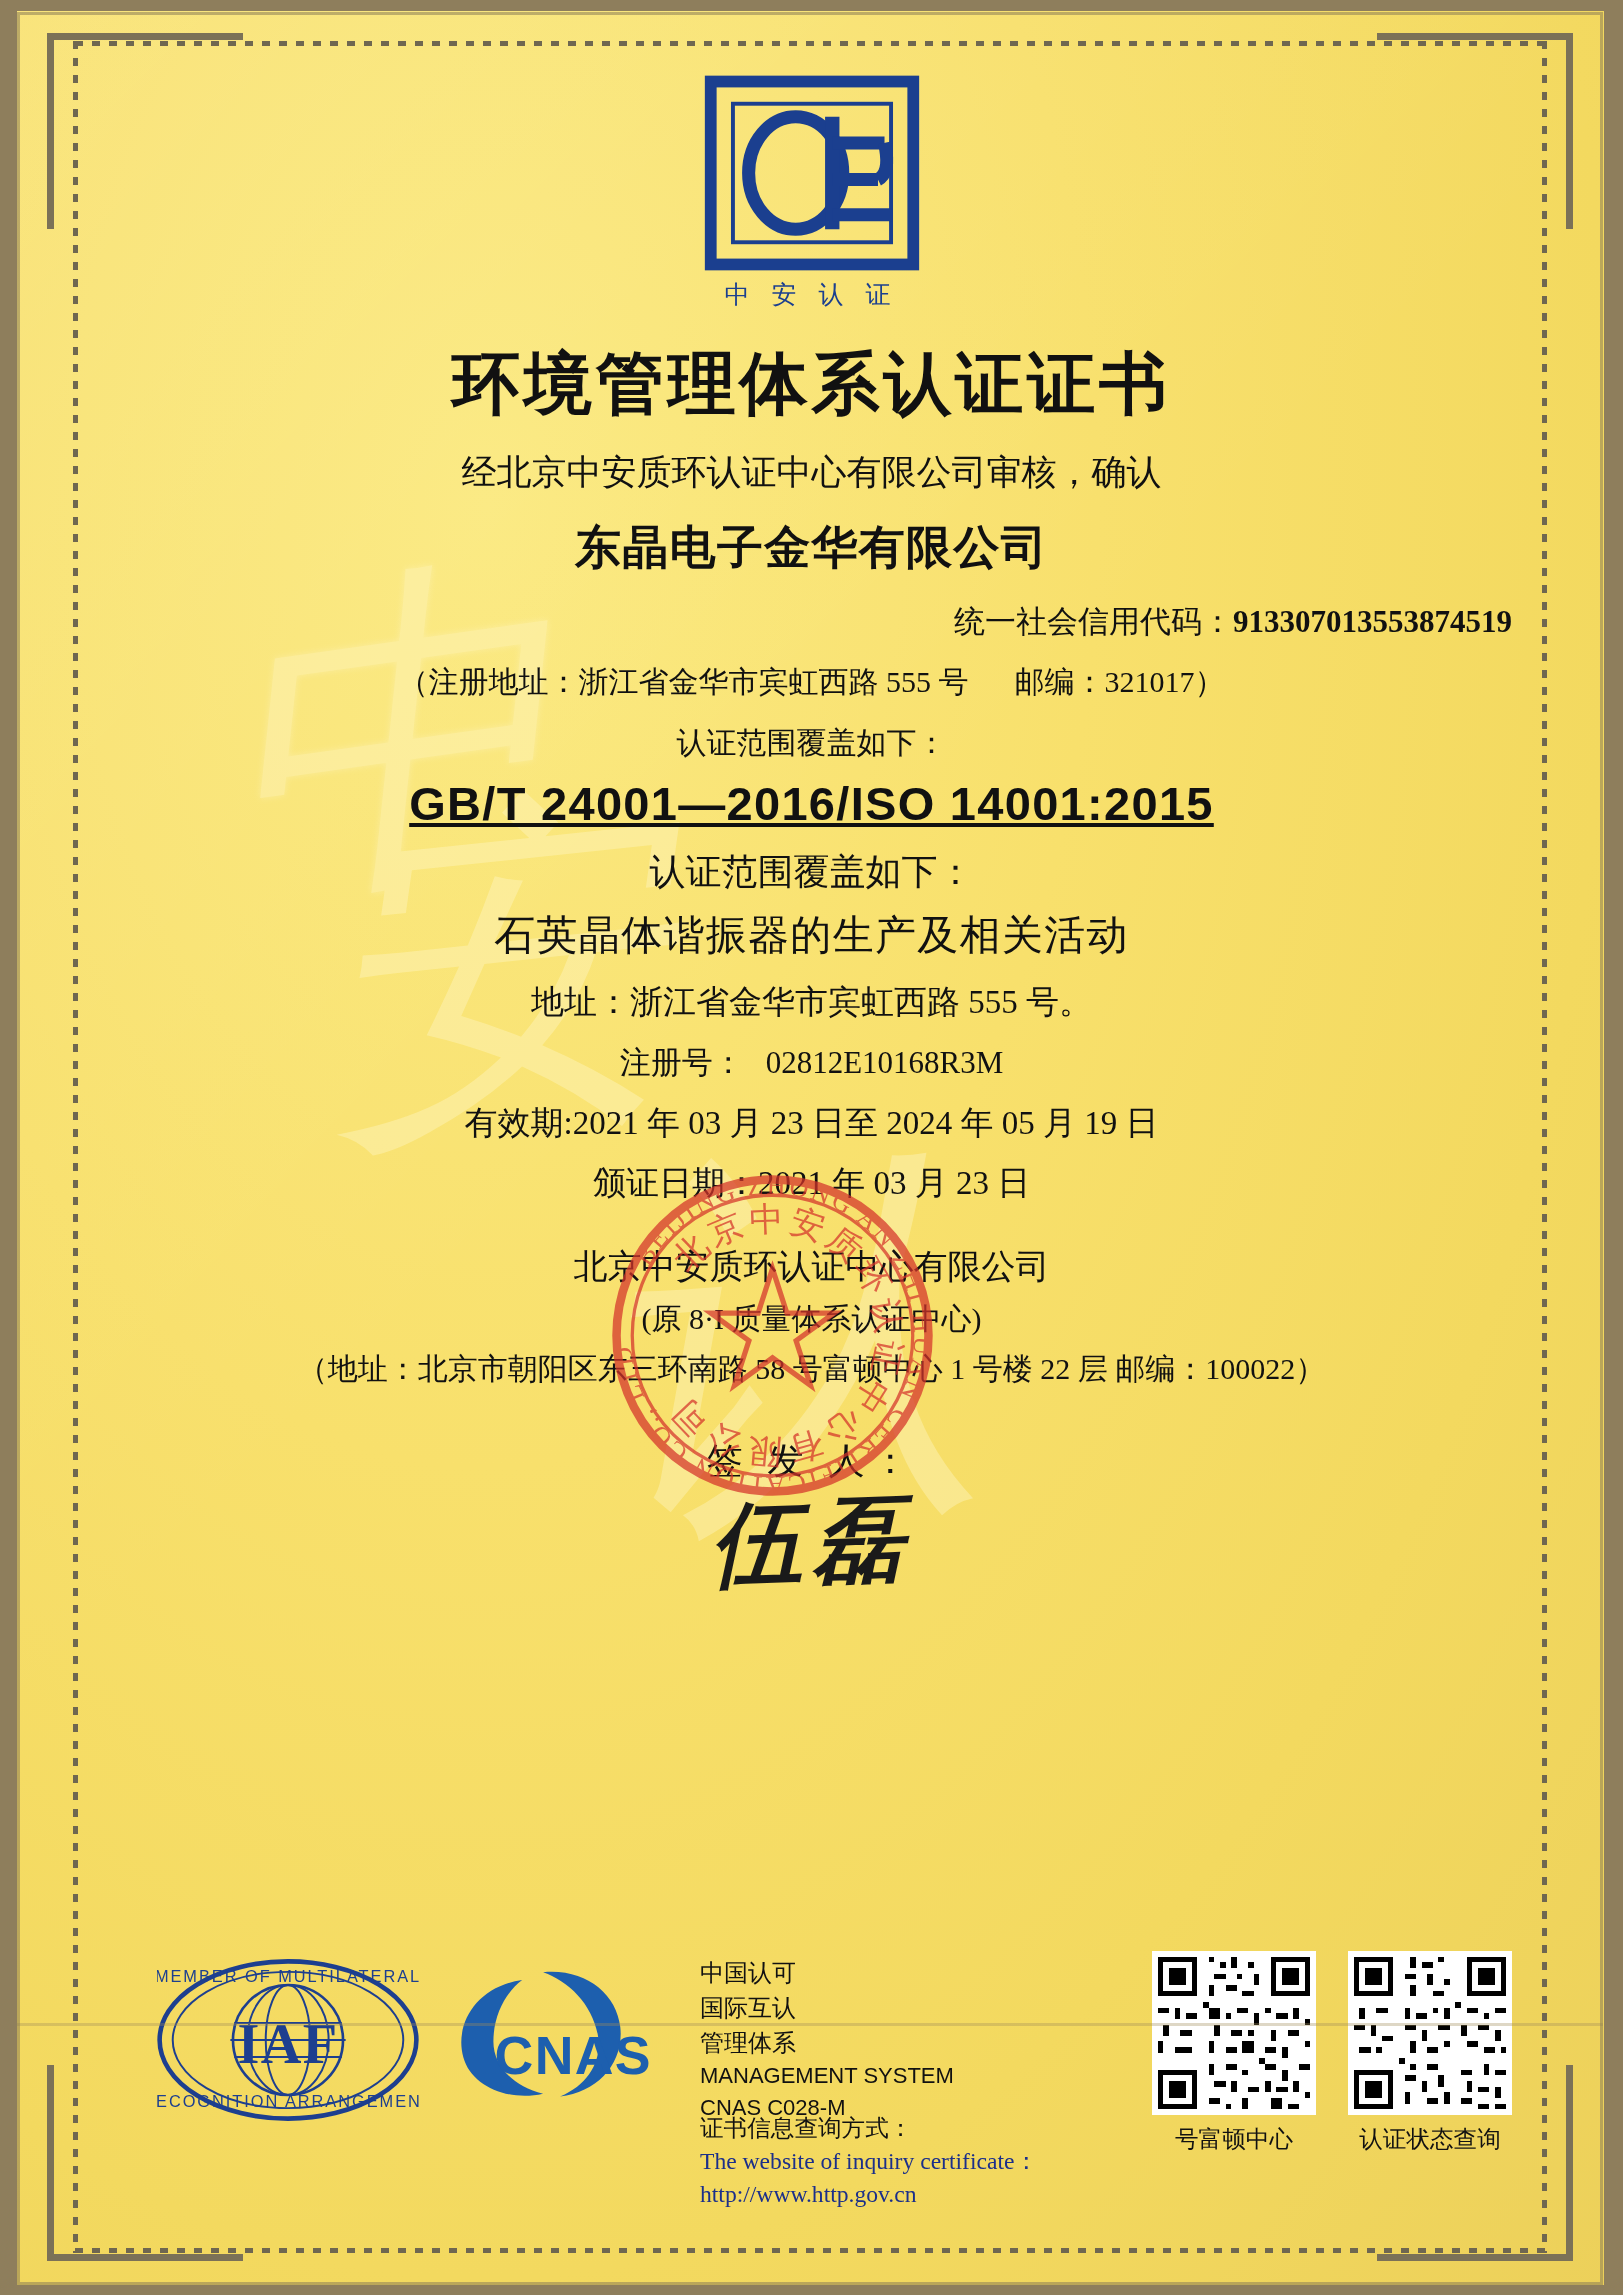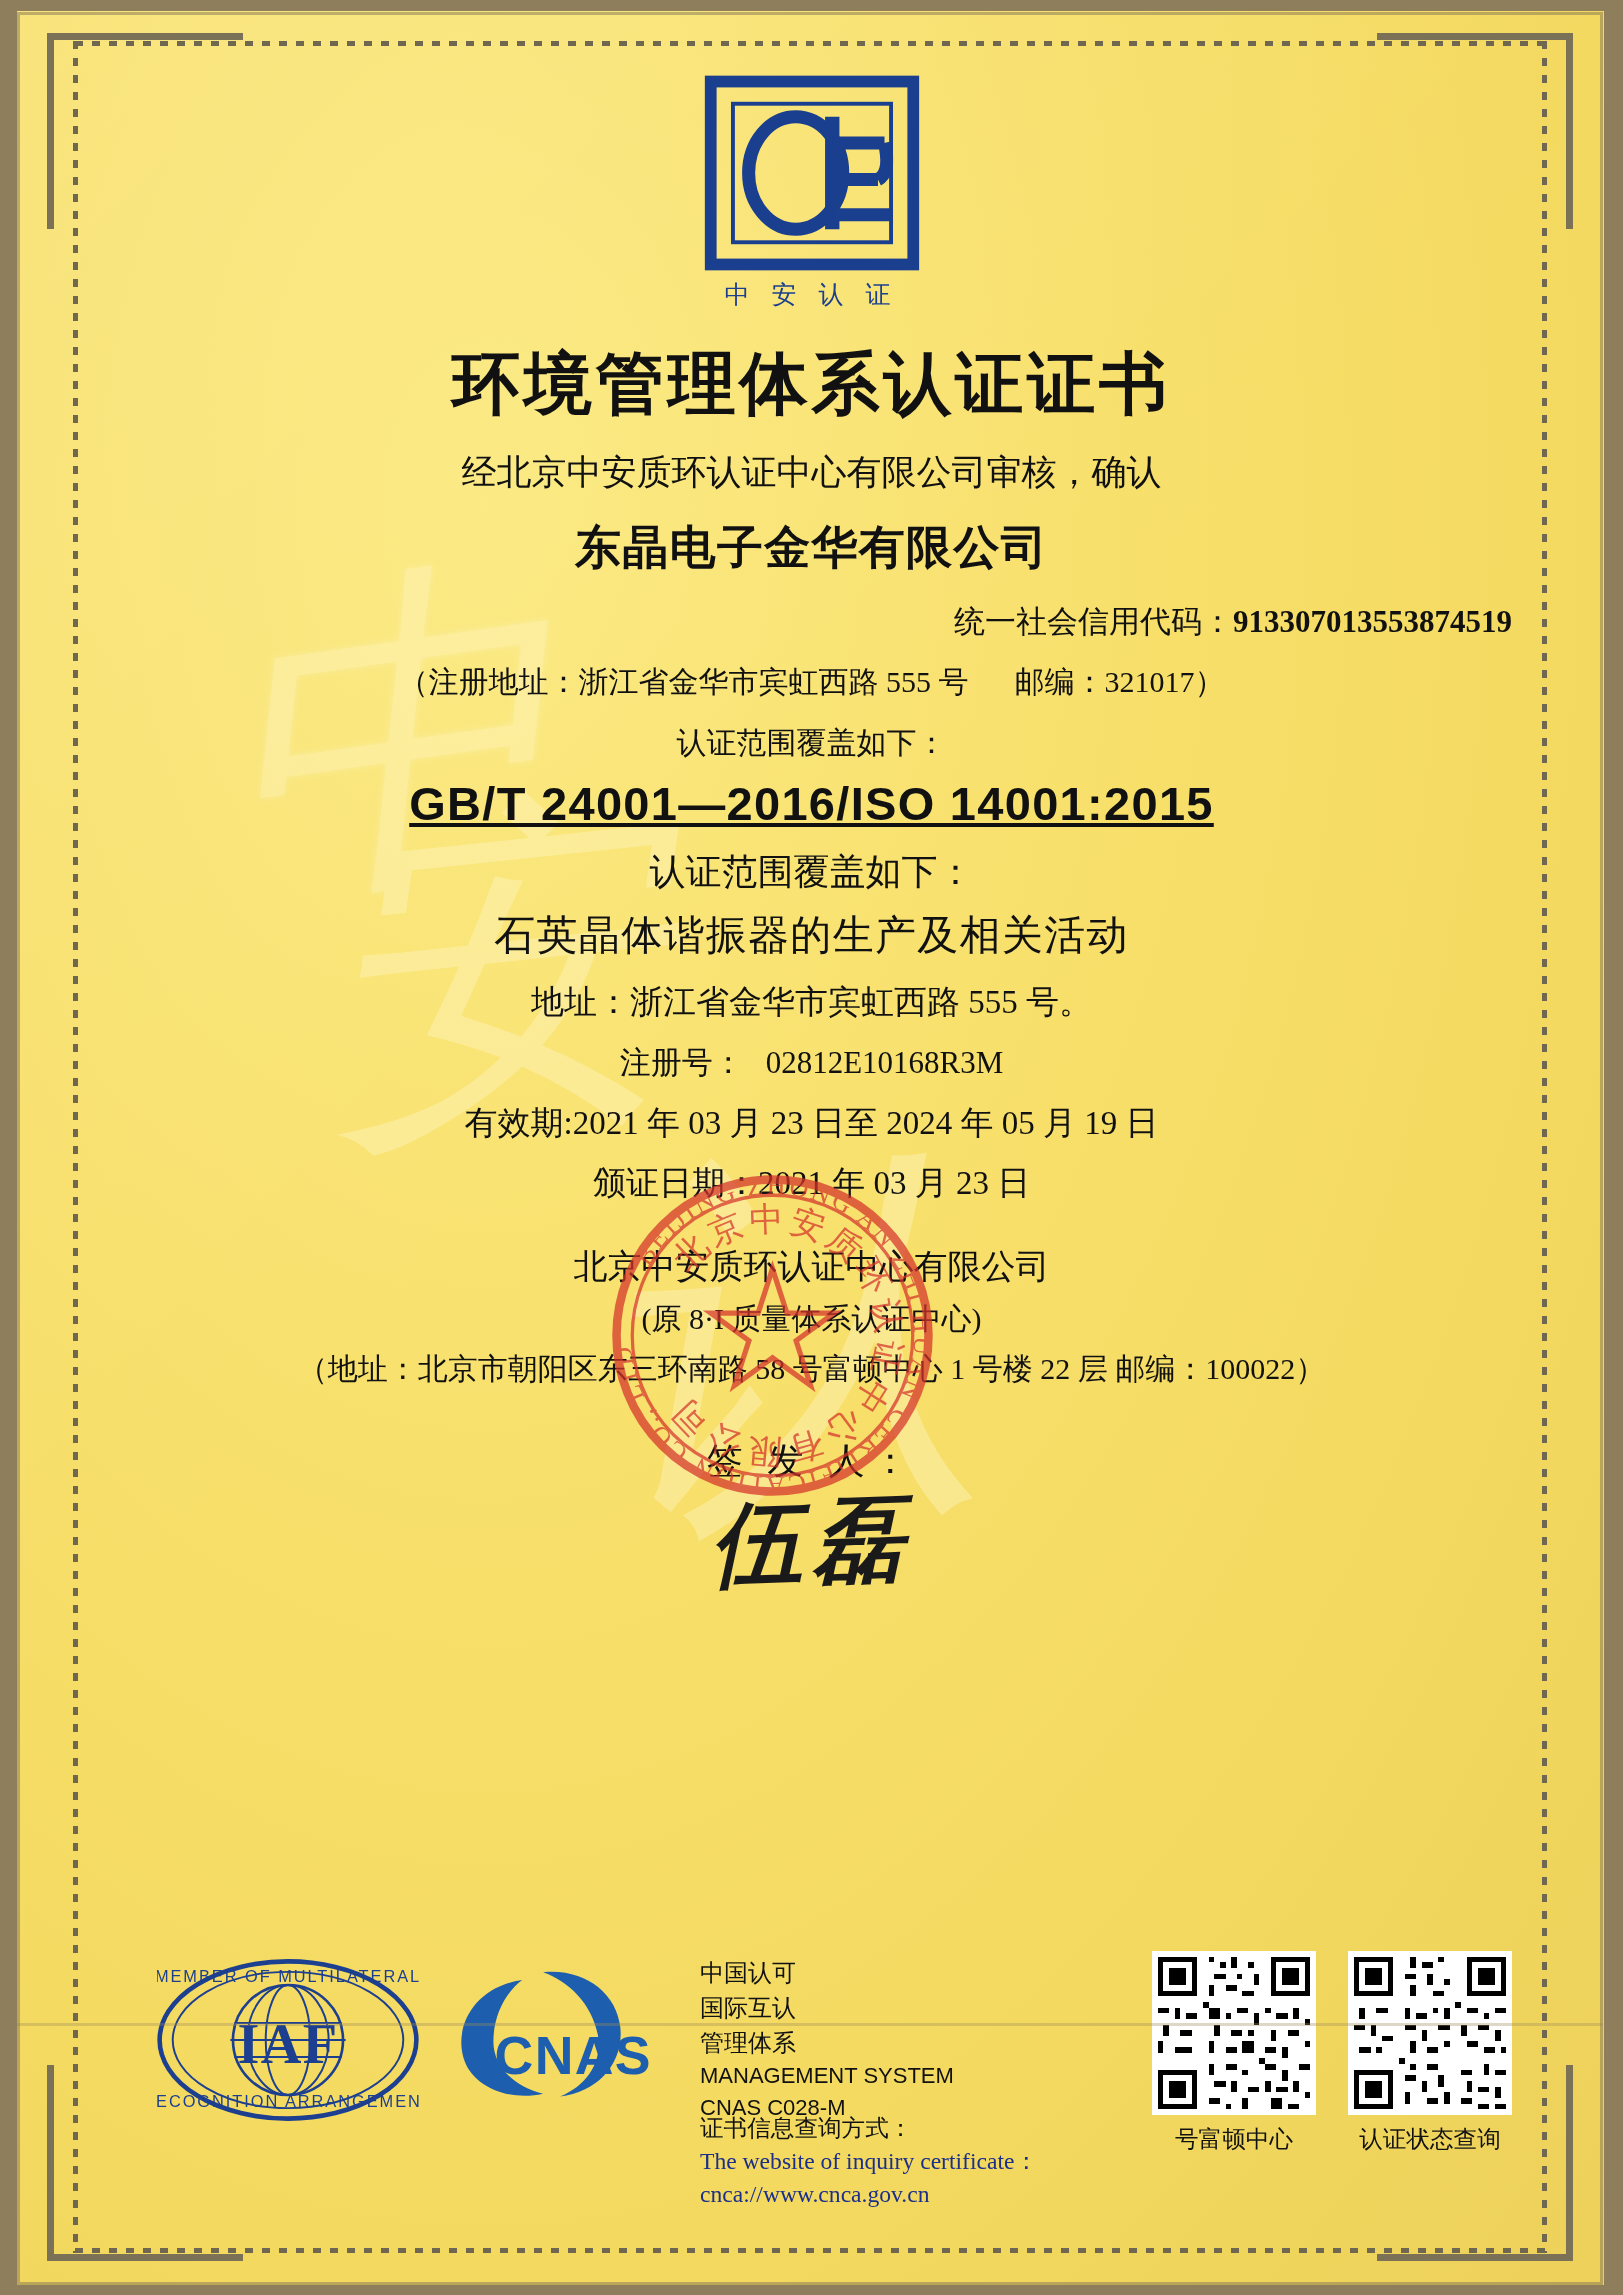--- a/index.html
+++ b/index.html
@@ -488,21 +488,21 @@
       <div class="cn">中国认可</div>
       <div class="cn">国际互认</div>
       <div class="cn">管理体系</div>
       <div class="en">MANAGEMENT SYSTEM</div>
       <div class="en">CNAS C028-M</div>
     </div>
 
     <div class="inquiry">
       <div class="cn">证书信息查询方式：</div>
       <div class="en">The website of inquiry certificate：</div>
-      <div class="en">cnca://www.cnca.gov.cn</div>
+      <div class="en">http://www.http.gov.cn</div>
     </div>
 
     <div class="qr one">
       <svg viewBox="0 0 29 29" width="164" height="164" shape-rendering="crispEdges">
         <rect width="29" height="29" fill="#fff"></rect>
         <g fill="#000">
           <rect x="1" y="1" width="7" height="1"></rect>
             <rect x="1" y="7" width="7" height="1"></rect>
           <rect x="1" y="1" width="1" height="7"></rect>
             <rect x="7" y="1" width="1" height="7"></rect>

